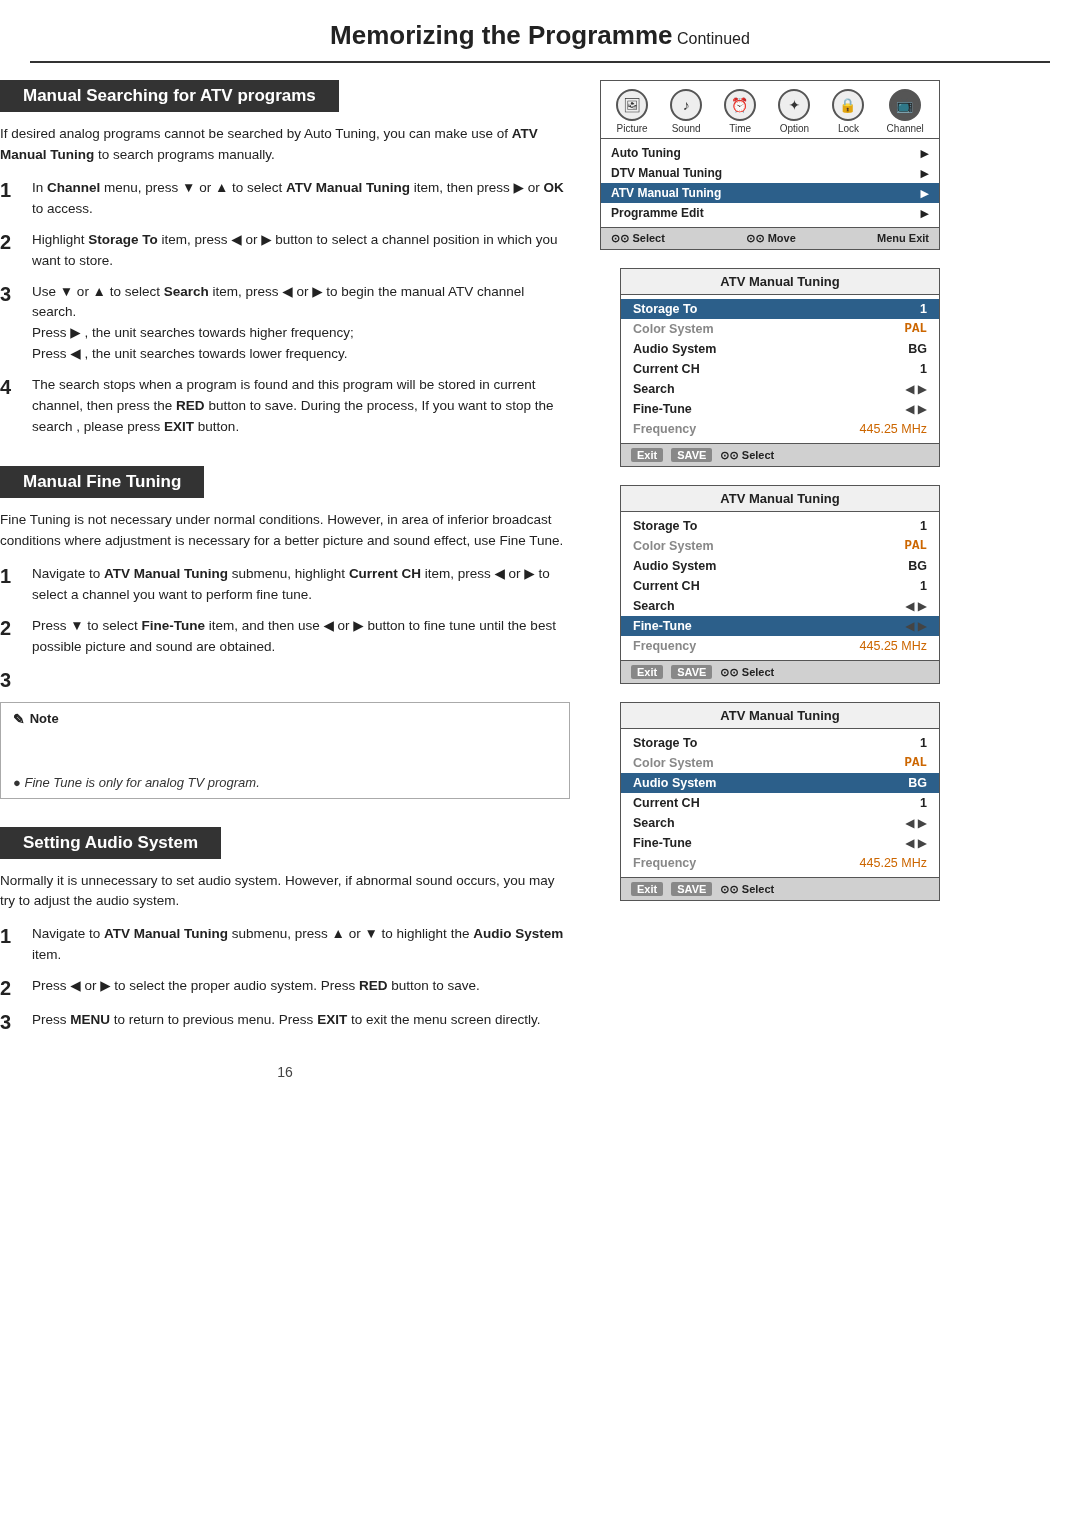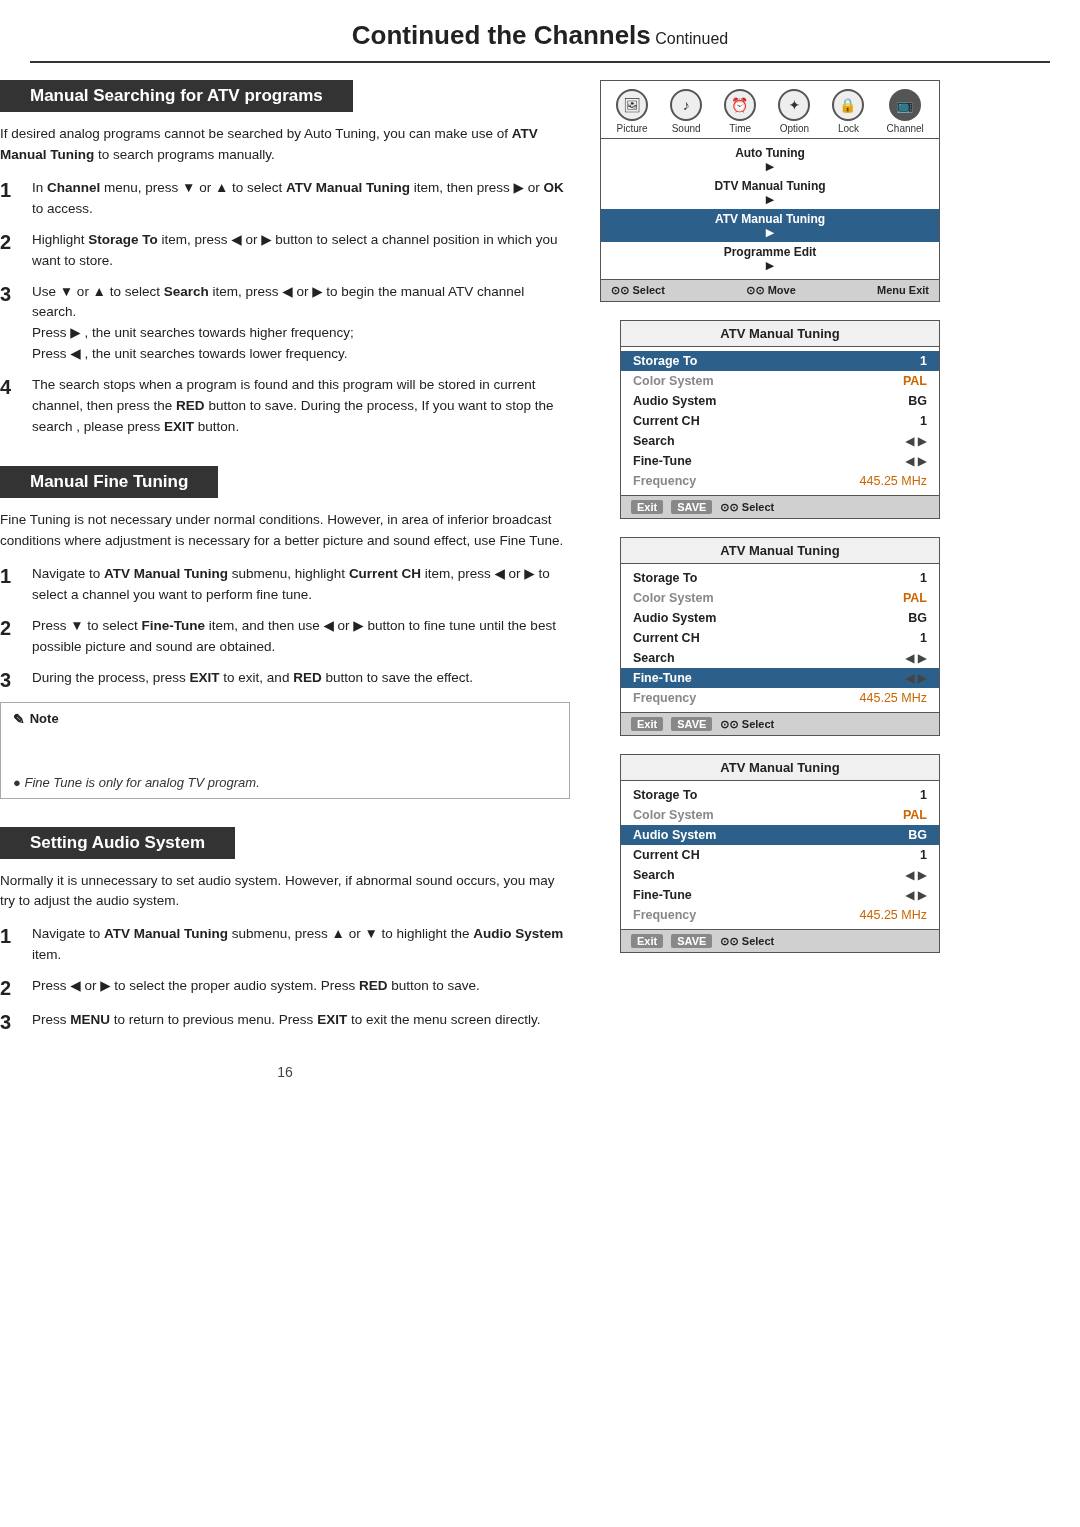--- a/index.html
+++ b/index.html
@@ -49,21 +49,21 @@
       flex-direction: row;
       gap: 0;
     }
 
     
     .section-header {
       background: #333;
       color: #fff;
       font-size: 17px;
       font-weight: bold;
-      padding: 6px 30px;
+      padding: 6px 23px;
       margin-bottom: 12px;
       display: inline-block;
     }
 
     .section-block {
       margin-bottom: 28px;
     }
 
     .section-intro {
       font-size: 13.5px;
@@ -177,21 +177,21 @@
       color: #fff;
     }
 
     .tv-menu-rows {
       background: #fff;
       padding: 4px 0;
     }
 
     .tv-menu-row {
       display: flex;
-      flex-direction: column;
+      flex-direction: row;
       justify-content: space-between;
       align-items: center;
       padding: 3px 10px;
       font-size: 12px;
     }
 
     .tv-menu-row.highlighted {
       background: #2c5f8a;
       color: #fff;
     }
@@ -254,20 +254,21 @@
     .atv-row .atv-label {
       font-weight: bold;
     }
 
     .atv-row .atv-value {
       font-weight: bold;
     }
 
     .atv-row .atv-value.orange {
       color: #cc6600;
+      font-family: Liberation Mono, monospace;
     }
 
     .atv-row .atv-arrows {
       color: #444;
       font-size: 12px;
     }
 
     .atv-row .freq-value {
       color: #cc6600;
       font-weight: normal;
@@ -307,21 +308,21 @@
       flex-direction: column;
       align-items: flex-start;
       padding-top: 0;
     }
   </style>
 </head>
 <body>
 
 <div class="page-title-container">
   <div class="page-title">
-    <span>Continued the Channels</span><span style="font-weight:normal; font-size:16px;"> Continued</span>
+    <span>Memorizing the Programme</span><span style="font-weight:normal; font-size:16px;"> Continued</span>
   </div>
 </div>
 
 <div class="content-area">
 
   <div class="left-col">
 
     <div class="section-block">
       <div class="section-header">Manual Searching for ATV programs</div>
       <p class="section-intro">
@@ -370,23 +371,20 @@
           </div>
         </li>
         <li class="step-item">
           <span class="step-number">2</span>
           <div class="step-text">
             Press ▼ to select <b>Fine-Tune</b> item, and then use ◀ or ▶ button to fine tune until the best possible picture and sound are obtained.
           </div>
         </li>
         <li class="step-item">
           <span class="step-number">3</span>
-          <div class="step-text">
-            During the process, press <b>EXIT</b> to exit, and <b>RED</b> button to save the effect.
-          </div>
         </li>
       </ol>
       <div class="note-box">
         <div class="note-header">
           <span class="note-icon">✎</span>
           <span>Note</span>
         </div>
         <div class="note-text note-bullet">Fine Tune is only for analog TV program.</div>
       </div>
     </div>

